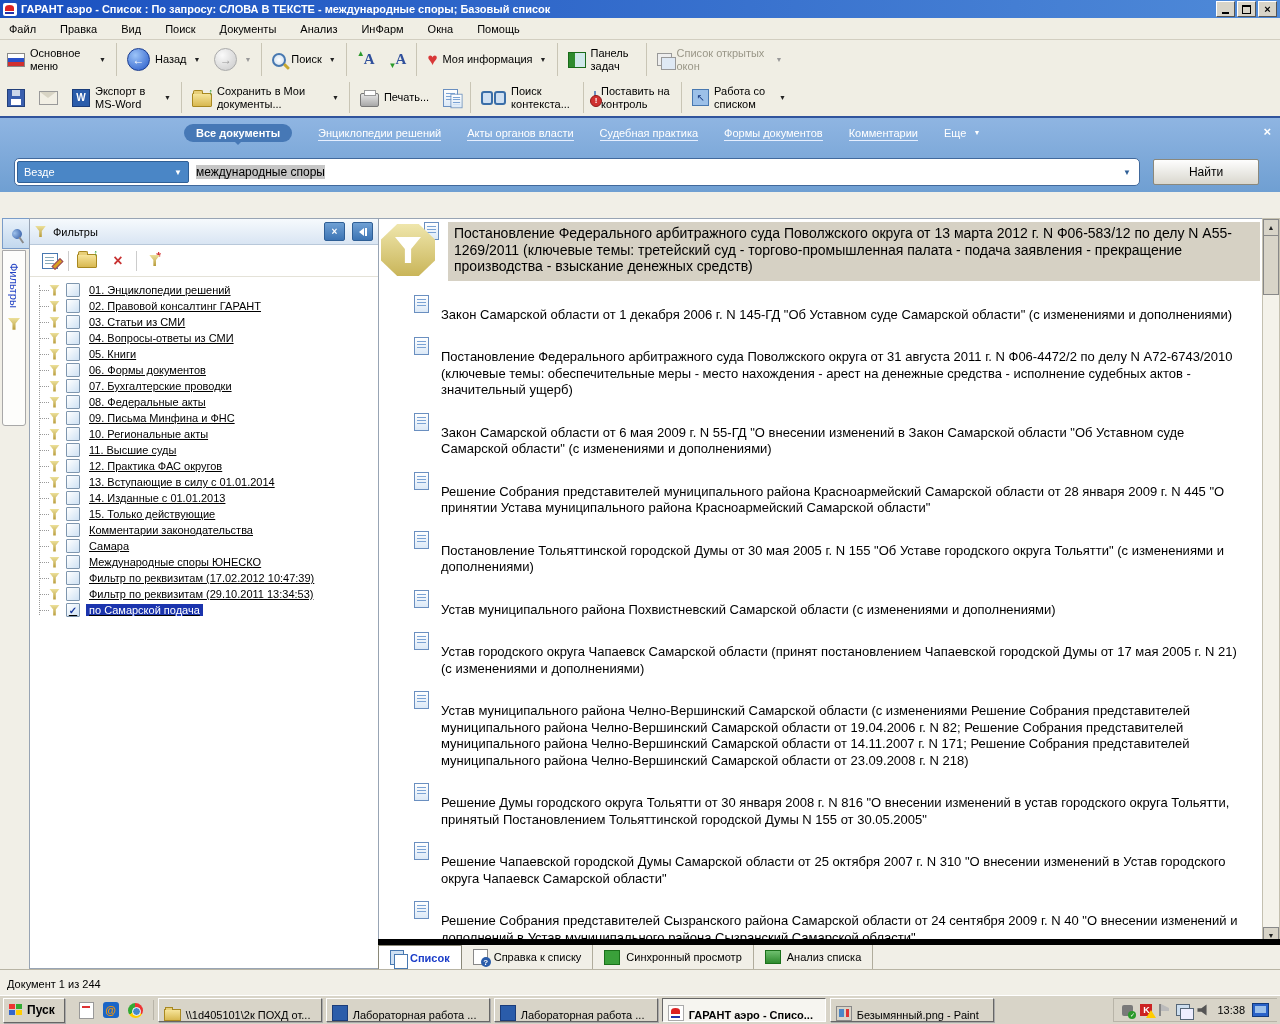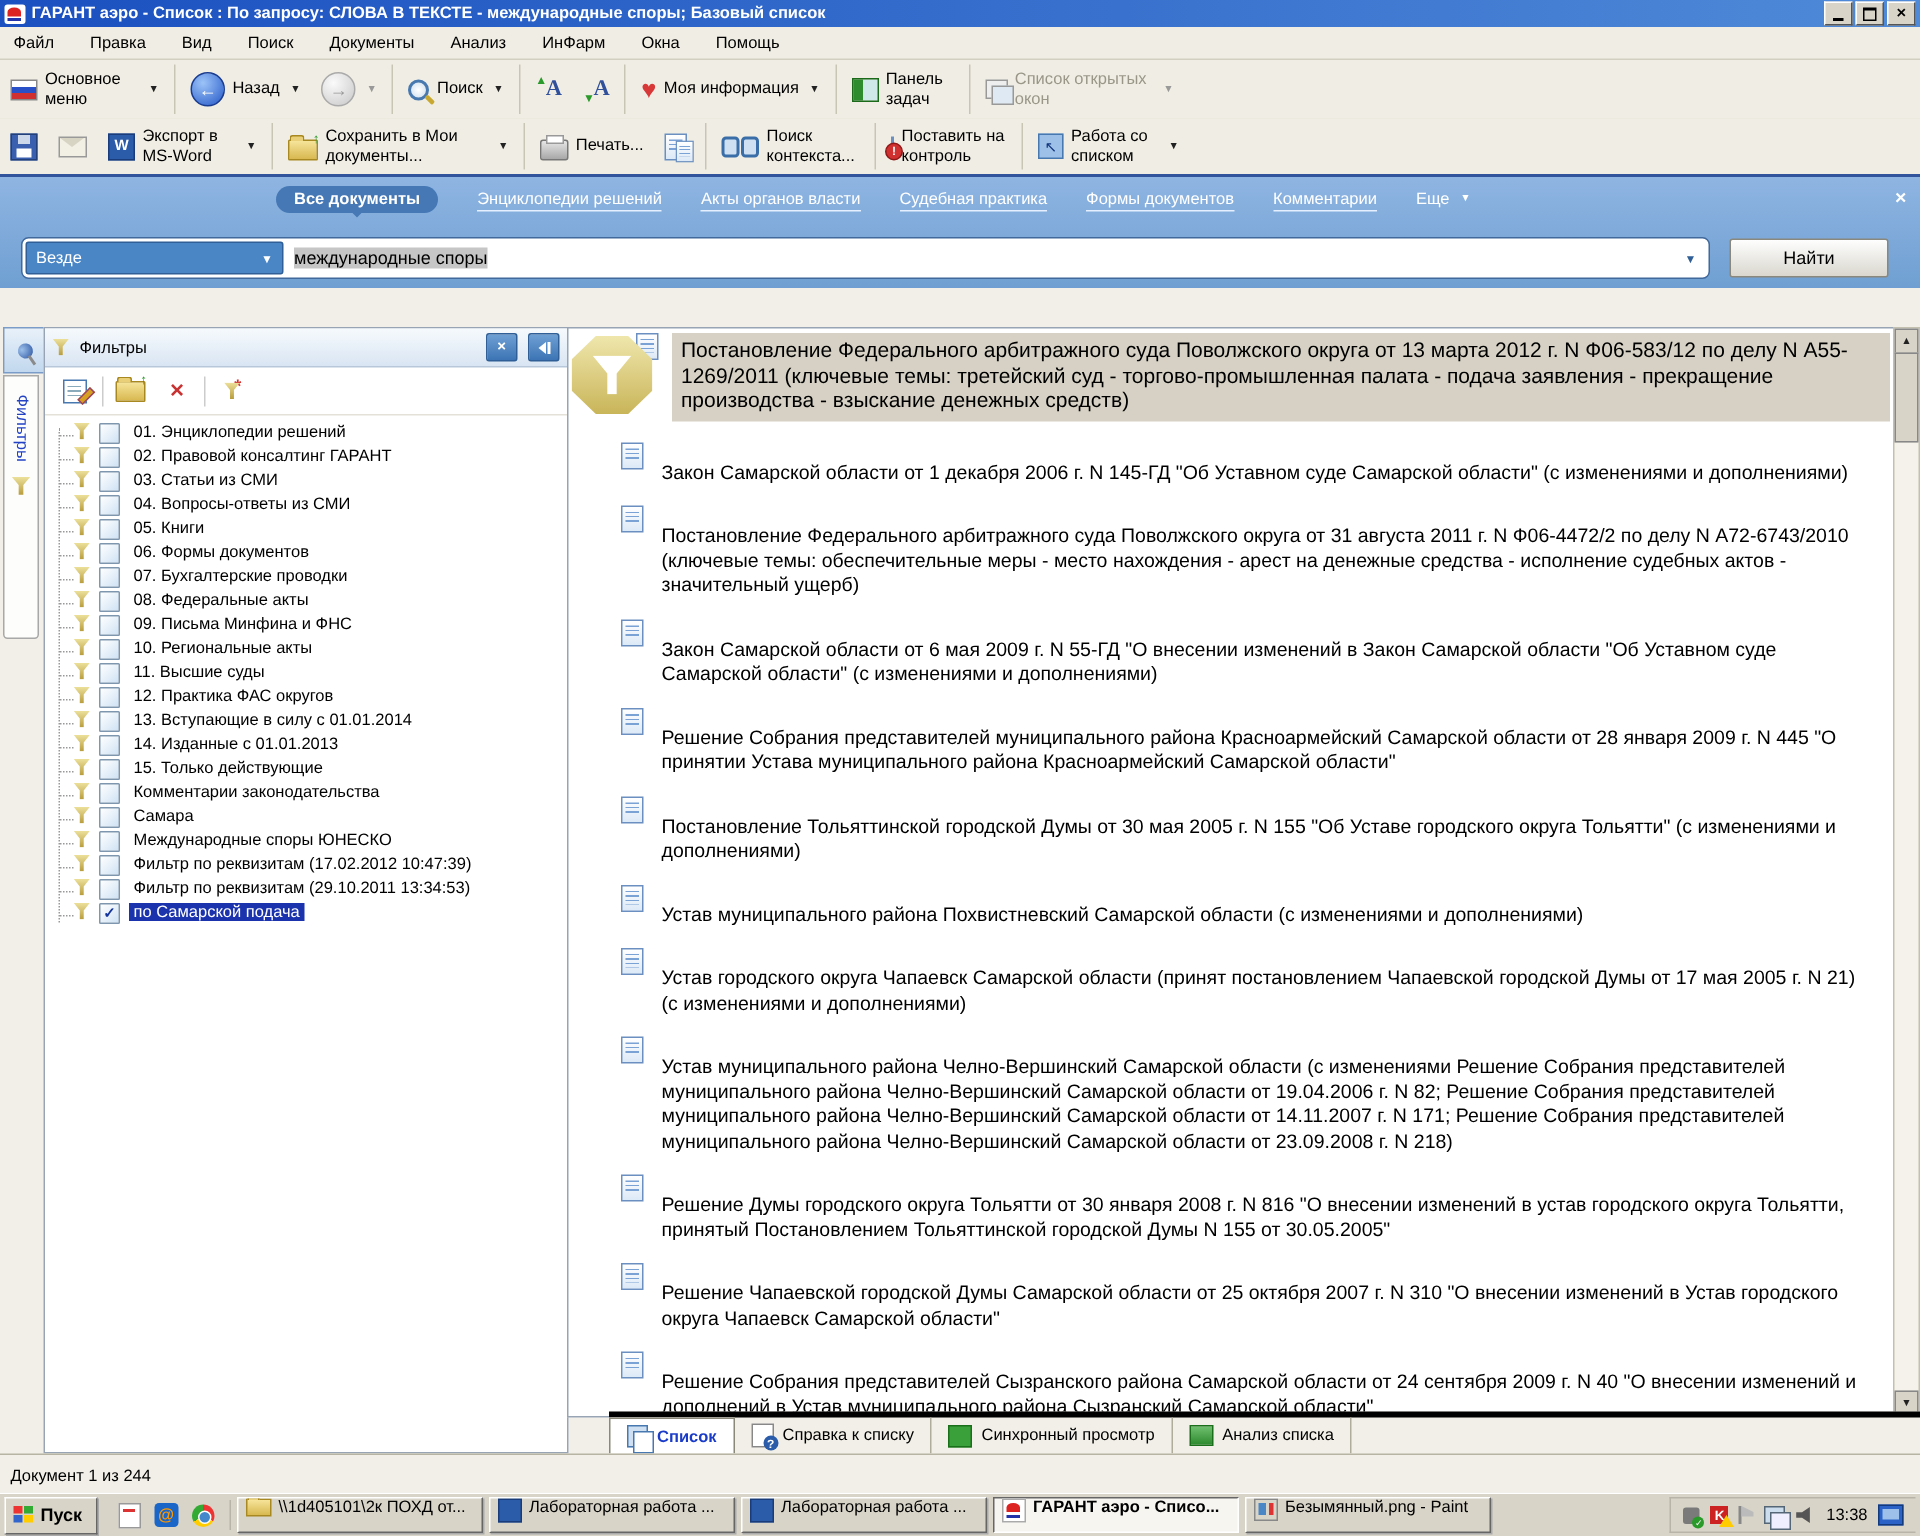--- a/index.html
+++ b/index.html
@@ -112,21 +112,21 @@
   .fp-tool{width:26px;height:24px;display:flex;align-items:center;justify-content:center;cursor:pointer;}
   .fp-sep{width:1px;height:20px;background:#ccc;}
   .form-edit{width:14px;height:14px;border:1px solid #4878b0;background:#fff;position:relative;}
   .form-edit::before{content:"";position:absolute;left:2px;top:3px;width:9px;height:7px;background:repeating-linear-gradient(to bottom,#8ab 0 1px,transparent 1px 3px);}
   .form-edit::after{content:"";position:absolute;right:-3px;bottom:-2px;width:3px;height:10px;background:#d8a020;transform:rotate(45deg);border:1px solid #946;}
   .del-x{color:#c83232;font-weight:bold;font-size:16px;line-height:1;}
   .star{color:#d03030;font-size:12px;font-weight:bold;margin-left:-4px;margin-top:-8px;}
 
   .tree{flex:1;position:relative;padding:5px 0 0 7px;overflow:hidden;}
   .tree::before{content:"";position:absolute;left:9px;top:8px;height:330px;border-left:1px dotted #999;}
-  .trow{height:16px;display:flex;align-items:flex-start;gap:6px;padding-left:12px;position:relative;white-space:nowrap;cursor:default;}
+  .trow{height:16px;display:flex;align-items:center;gap:6px;padding-left:12px;position:relative;white-space:nowrap;cursor:default;text-decoration:underline;}
   .trow::before{content:"";position:absolute;left:3px;top:8px;width:9px;border-top:1px dotted #999;}
   .cb{width:12px;height:12px;border:1px solid #7e96ae;background:linear-gradient(135deg,#fff,#cfe2f4);border-radius:1px;display:flex;align-items:center;justify-content:center;font-size:10px;color:#14349c;flex:0 0 auto;}
   .cb.checked::after{content:"✓";font-weight:bold;}
   .trow .label{padding:0 3px;}
   .trow.selected .label{background:#1b34ad;color:#fff;}
 
   #docpanel{position:absolute;left:378px;top:26px;right:16px;bottom:24px;background:#fff;border:1px solid #98a4b4;border-right:none;overflow:hidden;padding:3px 4px 0 2px;}
   .featured-row{display:flex;gap:7px;align-items:flex-start;}
   .badge-wrap{position:relative;width:60px;height:56px;flex:0 0 auto;}
   .badge-page{position:absolute;right:2px;top:0;}
@@ -136,21 +136,21 @@
   .ditem{display:flex;gap:12px;margin:13px 0 0 33px;align-items:flex-start;}
   .ditem .page-blue{margin-top:1px;}
   .ditem .txt{width:806px;font-size:13px;line-height:16.5px;margin-top:13px;}
 
   #vscroll{position:absolute;right:0;top:26px;width:16px;bottom:24px;background:#f4f2ea;border:1px solid #c4c0b0;}
   .sb-btn{position:absolute;left:0;width:14px;height:15px;background:#d8d4c8;border:1px solid #888;display:flex;align-items:center;justify-content:center;font-size:7px;color:#222;}
   .sb-up{top:0;}
   .sb-down{bottom:0;}
   .sb-thumb{position:absolute;left:0;top:16px;width:14px;height:58px;background:#d8d4c8;border:1px solid #888;}
 
-  #viewtabs{position:absolute;left:378px;right:0;bottom:0;height:24px;background:#f1efe7;display:flex;align-items:stretch;border-top:4px solid #000000;margin-left:28px;}
+  #viewtabs{position:absolute;left:378px;right:0;bottom:0;height:24px;background:#f1efe7;display:flex;align-items:stretch;border-top:6px solid #000000;}
   .vtab{display:flex;align-items:center;gap:6px;padding:0 11px;border-right:1px solid #b0ac9c;cursor:pointer;}
   .vtab.active{background:#fff;color:#1a3cc8;border:1px solid #8a8878;border-bottom:none;font-weight:bold;}
   .ico-list{width:12px;height:13px;border:1px solid #4878b0;background:#cfe0f2;position:relative;}
   .ico-list::after{content:"";position:absolute;left:3px;top:3px;width:12px;height:13px;border:1px solid #4878b0;background:#fff;}
   .ico-help{width:13px;height:14px;border:1px solid #888;background:#fff;position:relative;}
   .ico-help::after{content:"?";position:absolute;right:-4px;bottom:-3px;width:10px;height:10px;border-radius:50%;background:#2a5caa;color:#fff;font-size:8px;font-weight:bold;display:flex;align-items:center;justify-content:center;}
   .ico-sync{width:14px;height:13px;background:#3aa03a;border:1px solid #1a701a;color:#fff;font-size:9px;display:flex;align-items:center;justify-content:center;}
   .ico-analysis{width:14px;height:12px;background:linear-gradient(#6fbf6f,#2e8b2e);border:1px solid #1a701a;color:#fff;font-size:10px;font-weight:bold;display:flex;align-items:center;justify-content:center;}
 
   #statusbar{position:absolute;top:969px;left:0;right:0;height:27px;background:#f1efe7;border-top:1px solid #b8b4a4;display:flex;align-items:center;padding:0 7px;}
@@ -163,21 +163,21 @@
   .startflag i:nth-child(1){background:#e33;}
   .startflag i:nth-child(2){background:#3a3;}
   .startflag i:nth-child(3){background:#36c;}
   .startflag i:nth-child(4){background:#fc0;}
   .ql{display:flex;align-items:center;gap:9px;padding:0 10px;border-right:1px solid #b8b4a8;height:20px;}
   .ql-doc{width:13px;height:15px;background:#fff;border:1px solid #999;position:relative;}
   .ql-doc::after{content:"";position:absolute;left:2px;top:3px;width:8px;height:2px;background:#d33;}
   .ql-mail{width:16px;height:16px;border-radius:3px;background:#1a66c8;color:#f90;font-weight:bold;font-size:11px;display:flex;align-items:center;justify-content:center;}
   .ql-chrome{width:15px;height:15px;border-radius:50%;background:conic-gradient(#e33 0 33%,#fc0 33% 66%,#3a3 66% 100%);position:relative;}
   .ql-chrome::after{content:"";position:absolute;left:4px;top:4px;width:7px;height:7px;border-radius:50%;background:#48c;border:1px solid #fff;}
-  .tbtn-task{width:152px;height:22px;background:#d8d4c8;border:1px solid #fff;border-right-color:#666;border-bottom-color:#666;box-shadow:1px 1px 0 #aaa;display:flex;align-items:flex-start;gap:5px;padding:0 5px;overflow:hidden;white-space:nowrap;font-size:11px;}
+  .tbtn-task{width:152px;height:22px;background:#d8d4c8;border:1px solid #fff;border-right-color:#666;border-bottom-color:#666;box-shadow:1px 1px 0 #aaa;display:flex;align-items:flex-end;gap:5px;padding:0 5px;overflow:hidden;white-space:nowrap;font-size:11px;}
   .tbtn-task.active{background:#f6f5f0;border:1px solid #666;border-right-color:#fff;border-bottom-color:#fff;box-shadow:none;font-weight:bold;}
   .ticon{flex:0 0 auto;}
   .ti-folder{width:15px;height:10px;background:linear-gradient(#f6e49a,#d8b850);border:1px solid #a88820;position:relative;}
   .ti-folder::before{content:"";position:absolute;left:0;top:-3px;width:6px;height:2px;background:#e8cf78;border:1px solid #a88820;border-bottom:none;}
   .ti-word{width:14px;height:14px;background:#2a5caa;color:#fff;font-size:9px;font-weight:bold;display:flex;align-items:center;justify-content:center;border:1px solid #1a3c7a;}
   .ti-garant{width:14px;height:14px;background:#fff;border:1px solid #aaa;position:relative;}
   .ti-garant::before{content:"";position:absolute;left:2px;top:2px;width:9px;height:6px;background:#d22;border-radius:60% 60% 0 0;}
   .ti-garant::after{content:"";position:absolute;left:2px;bottom:2px;width:9px;height:2px;background:#23a;}
   .ti-paint{width:14px;height:13px;background:#d8d4c8;border:1px solid #888;position:relative;}
   .ti-paint::before{content:"";position:absolute;left:2px;top:2px;width:5px;height:8px;background:#4a86c6;}

